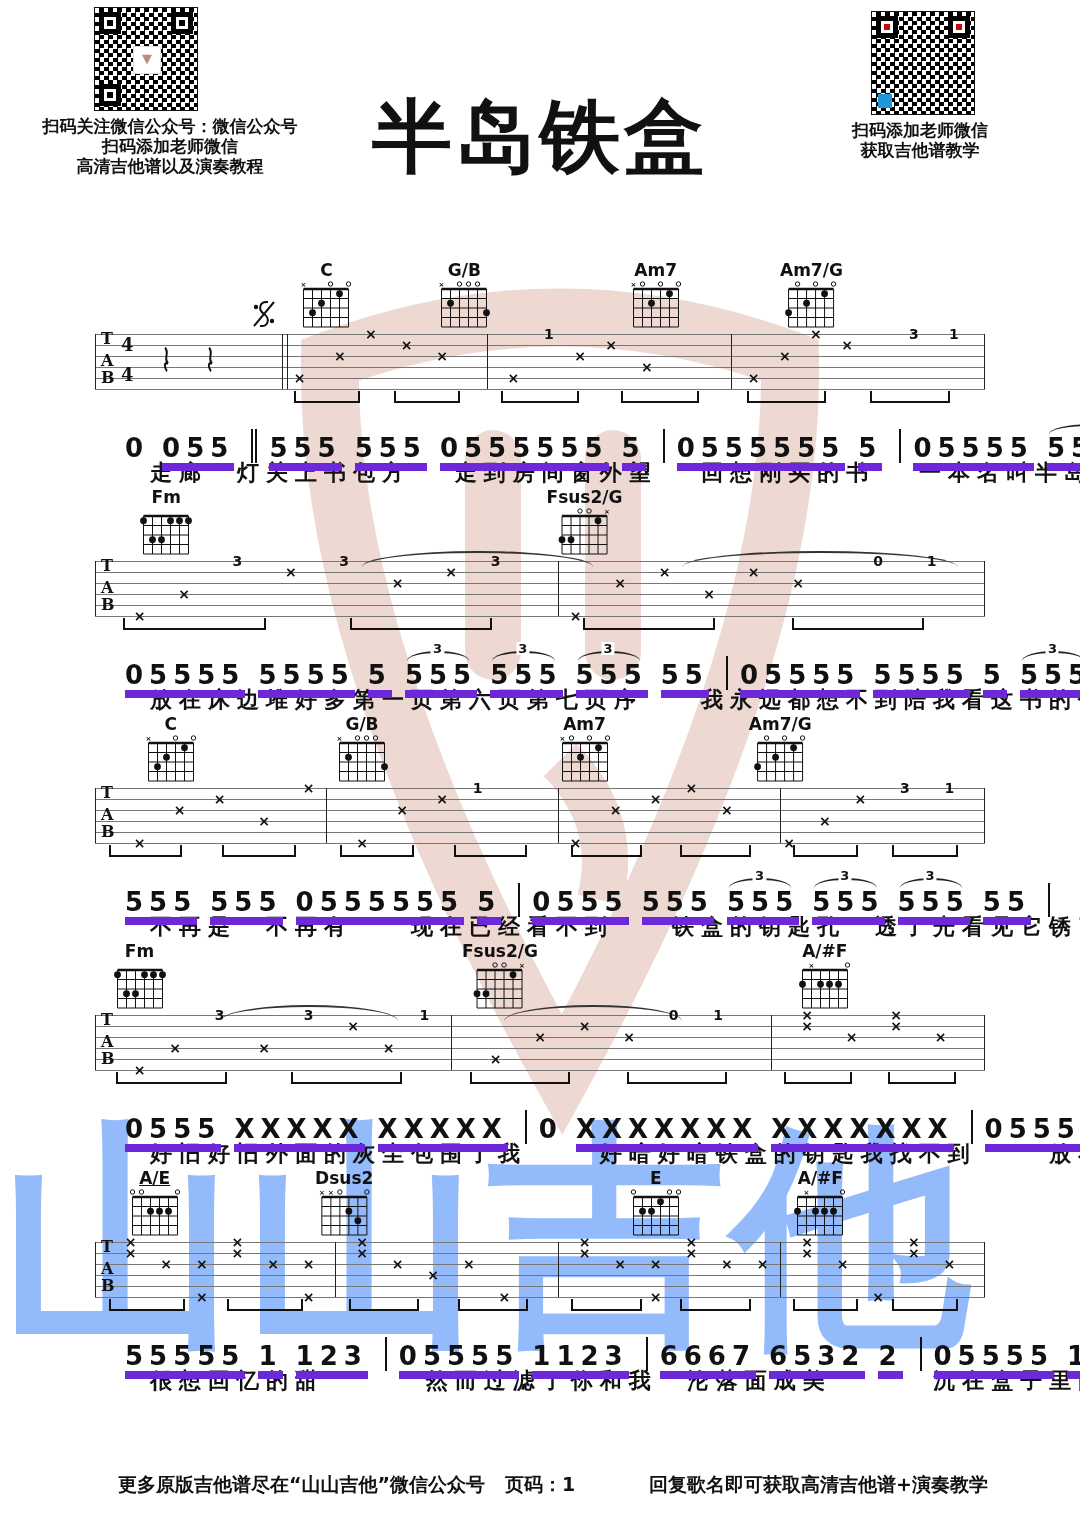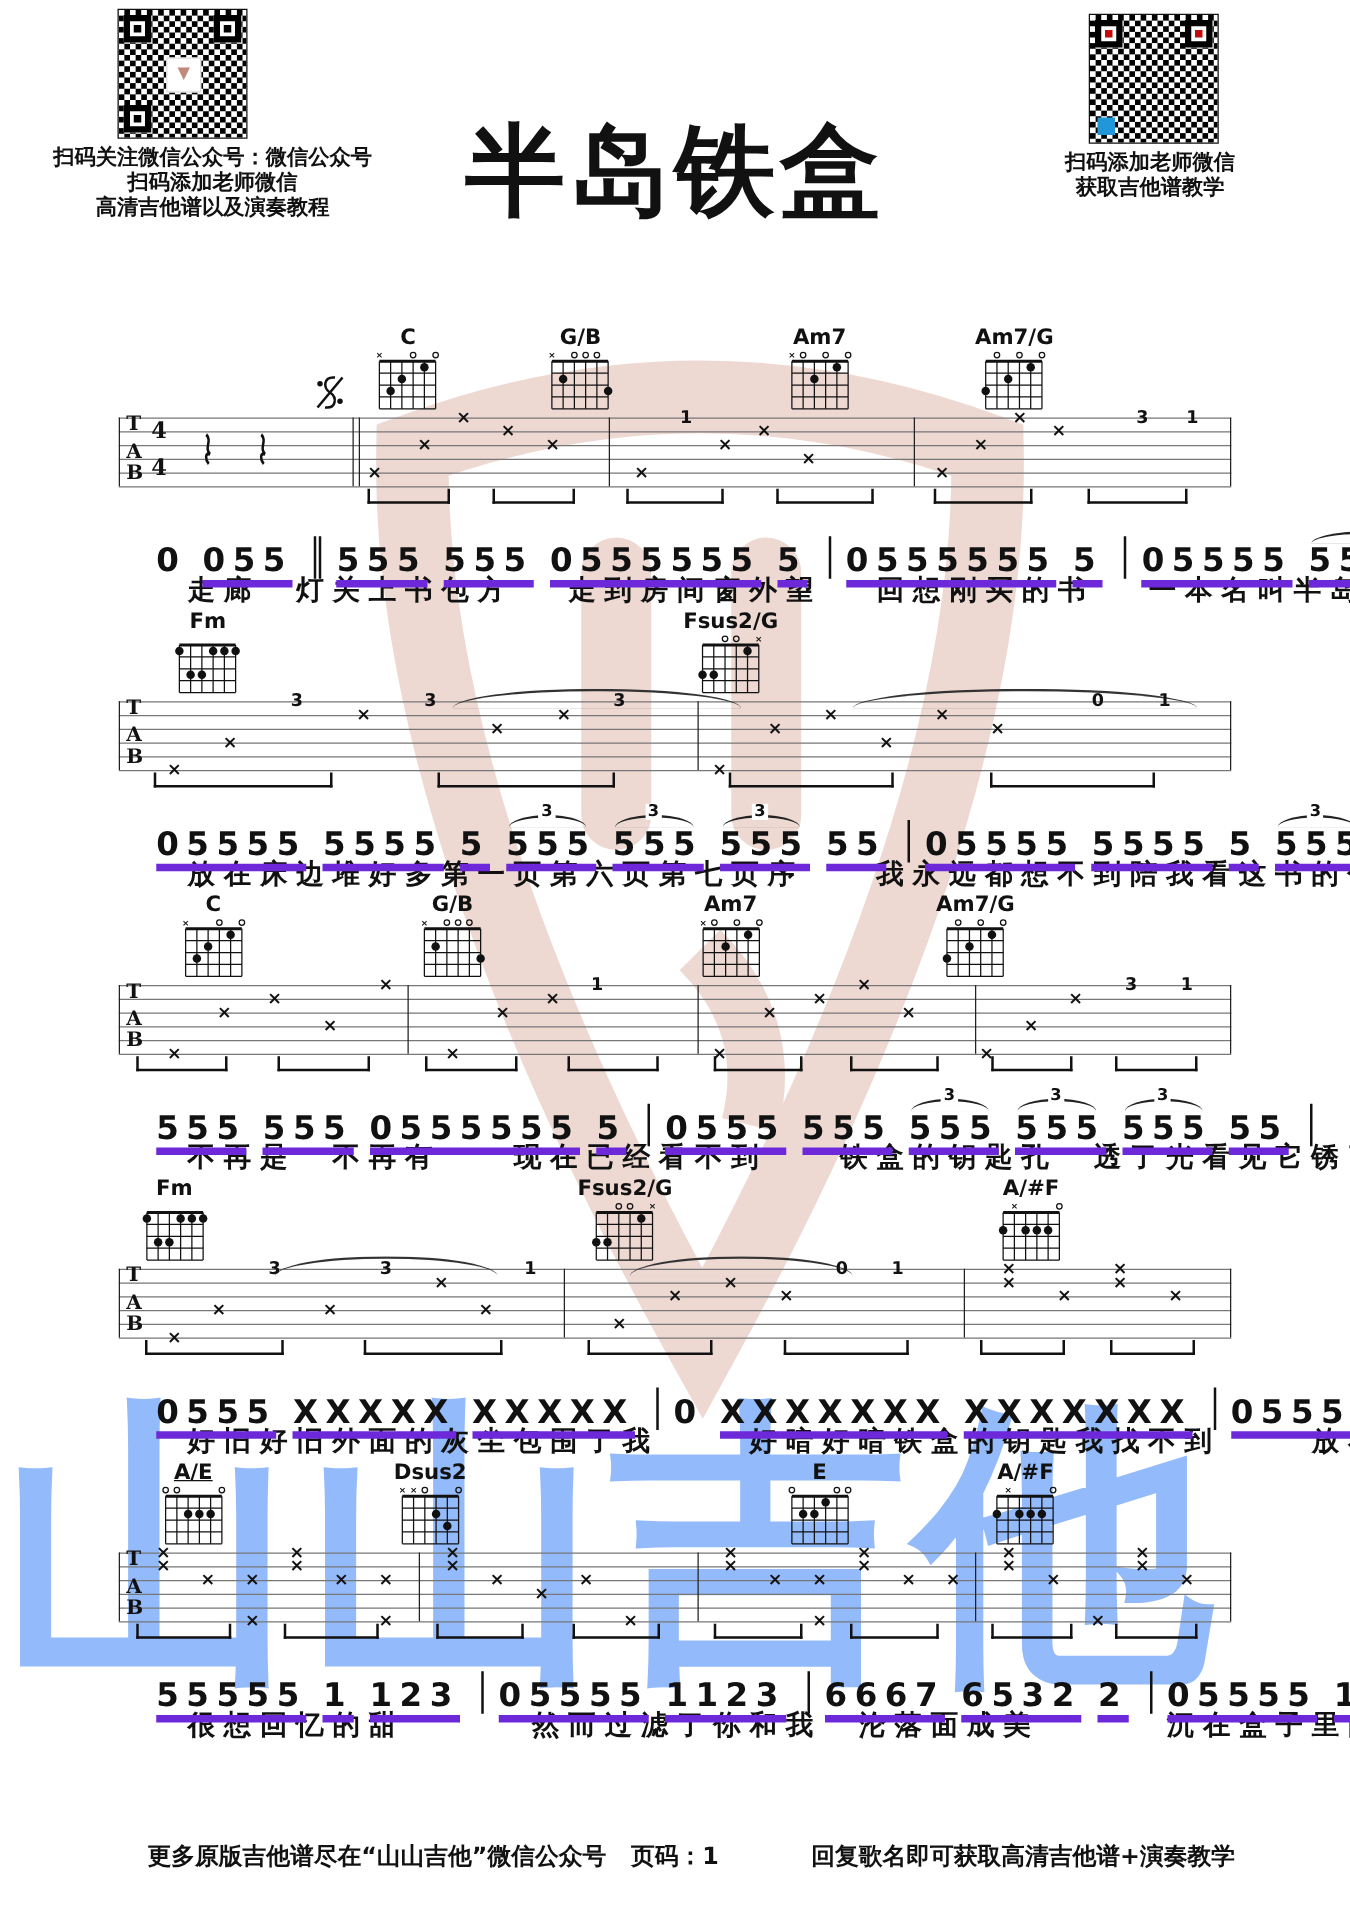--- a/index.html
+++ b/index.html
@@ -46,21 +46,21 @@
   .timesig{position:absolute;font-family:"DejaVu Serif",serif;font-weight:bold;font-size:18px;line-height:1;}
   .arc{position:absolute;height:14px;border-top:2px solid #333;border-radius:50% 50% 0 0/100% 100% 0 0;top:-10px;}
   .beamzone{position:relative;margin-left:95px;width:890px;height:24px;}
   .beam{position:absolute;top:2px;height:10px;border-left:2px solid #111;border-right:2px solid #111;
         border-bottom:2.5px solid #111;}
   .rest{position:absolute;top:24px;font-size:15px;font-weight:bold;transform:scaleY(1.3);}
   
   .melody{position:relative;margin-left:125px;width:930px;height:46px;
           font-size:26px;font-weight:bold;white-space:nowrap;padding-top:16px;box-sizing:border-box;}
   .grp{display:inline-block;margin-right:13px;letter-spacing:6px;line-height:1;position:relative;}
-  .grp.u{border-bottom:6px solid #6d28d9;padding-bottom:2px;}
+  .grp.u{border-bottom:8px solid #6d28d9;padding-bottom:2px;}
   .grp.trip::before{content:"";position:absolute;left:2px;right:8px;top:-11px;height:8px;
         border-top:2px solid #222;border-radius:50% 50% 0 0/100% 100% 0 0;}
   .grp.trip::after{content:"3";position:absolute;top:-20px;left:45%;transform:translateX(-50%);
         font-size:13px;letter-spacing:0;background:#fff;padding:0 2px;}
   .msep{display:inline-block;width:2px;height:34px;background:#111;margin:0 12px 0 4px;vertical-align:-6px;}
   .msep.dbl{box-shadow:4px 0 0 #111;margin-right:16px;}
   .lyrics{margin-left:150px;width:900px;font-size:22px;font-weight:bold;letter-spacing:7px;
           white-space:pre;line-height:28px;height:30px;}
   
   #footer{position:absolute;left:0;top:1472px;width:1080px;font-size:19px;font-weight:bold;}

